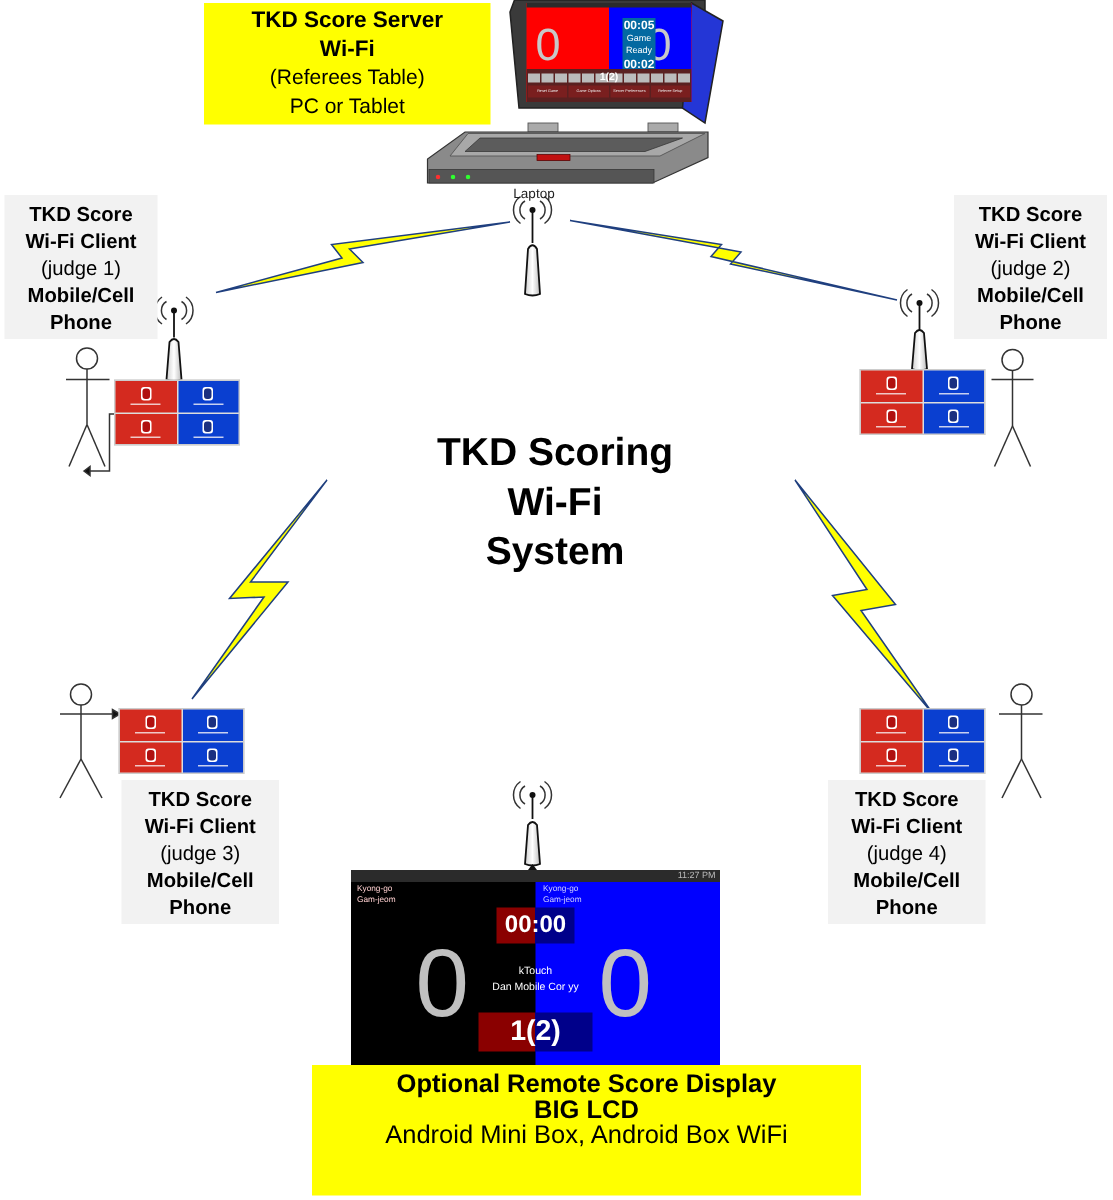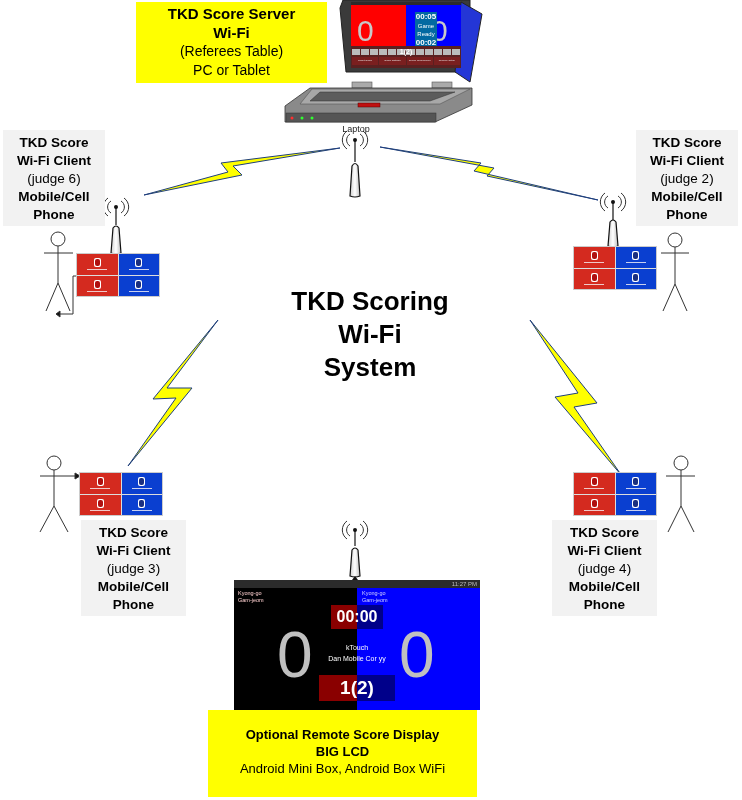--- a/index.html
+++ b/index.html
@@ -32,21 +32,21 @@
     .lcd .statusbar .time { position: absolute; right: 3px; top: 0; }
     .lcd .pen { position: absolute; top: 10px; font-size: 5.5px; line-height: 7px; color: #ffd0d0; }
     .lcd .pen.right { left: 128px; color: #d0d0ff; }
     .lcd .pen.left { left: 4px; }
     .lcd .timer { position: absolute; left: 97px; top: 25px; width: 52px; height: 24px; color: #fff; font-weight: bold; font-size: 16px; line-height: 24px; text-align: center; background: linear-gradient(to right, #8a0000 50%, #00008a 50%); }
     .lcd .score { position: absolute; top: 40px; font-size: 64px; line-height: 70px; color: #c0c0c0; }
     .lcd .score.l { left: 43px; }
     .lcd .score.r { left: 165px; }
     .lcd .mid { position: absolute; left: 70px; top: 62px; width: 106px; text-align: center; color: #fff; font-size: 7px; line-height: 11px; }
     .lcd .round { position: absolute; left: 85px; top: 95px; width: 76px; height: 26px; color: #fff; font-weight: bold; font-size: 19px; line-height: 26px; text-align: center; background: linear-gradient(to right, #8a0000 50%, #00008a 50%); }
-    .lcd-box { left: 208px; top: 710px; width: 269px; height: 87px; font-size: 13px; line-height: 17px; padding-top: 16px; box-sizing: border-box; }
+    .lcd-box { left: 208px; top: 710px; width: 366px; height: 87px; font-size: 17px; line-height: 17px; padding-top: 4px; box-sizing: border-box; }
     .lcd-box .b { font-weight: bold; display: block; }
     .lcd-box .n { display: block; }
     
     .lscreen { left: 351px; top: 2px; width: 110px; height: 66px; background: #ff0000; overflow: hidden; }
     .lscreen .bh { position: absolute; left: 55px; top: 0; width: 55px; height: 66px; background: #0000ff; }
     .lscreen .sb { position: absolute; left: 0; top: 0; width: 110px; height: 3px; background: #2b2b2b; }
     .lscreen .ov { position: absolute; left: 44px; top: 10px; width: 22px; height: 36px; background: #0369a1; color: #fff; font-size: 6px; text-align: center; line-height: 8px; margin-left: 20px; }
     .lscreen .sc { position: absolute; top: 12px; font-size: 30px; color: #c8c8c8; line-height: 34px; }
     .lscreen .bottom { position: absolute; left: 0; top: 44px; width: 110px; height: 22px; background: #5a2020; }
     .lscreen .btns { position: absolute; left: 1px; top: 55px; width: 108px; display: flex; gap: 1px; }
@@ -198,21 +198,21 @@
 
 <div class="abs center-title">
   <div>TKD Scoring</div>
   <div>Wi-Fi</div>
   <div>System</div>
 </div>
 
 <div class="abs gray-box" style="left:3px;top:130px;width:102px;height:96px;padding-top:4px;box-sizing:border-box">
   <span class="b">TKD Score</span>
   <span class="b">Wi-Fi Client</span>
-  <span class="n">(judge 6)</span>
+  <span class="n">(judge 1)</span>
   <span class="b">Mobile/Cell</span>
   <span class="b">Phone</span>
 </div>
 <div class="panel" style="left:76px;top:253px">
   <div class="cell red">
       <div class="ico"></div>
       <div class="cap"></div>
     </div>
   <div class="cell blue">
       <div class="ico"></div>

